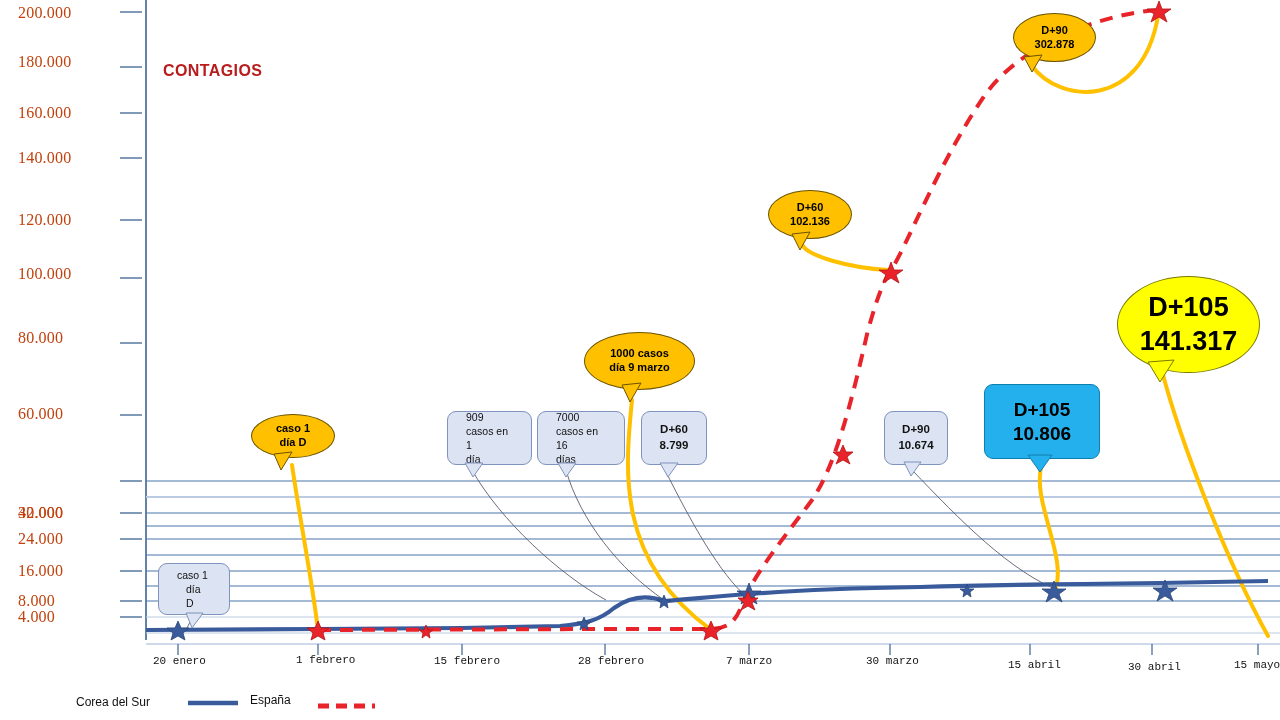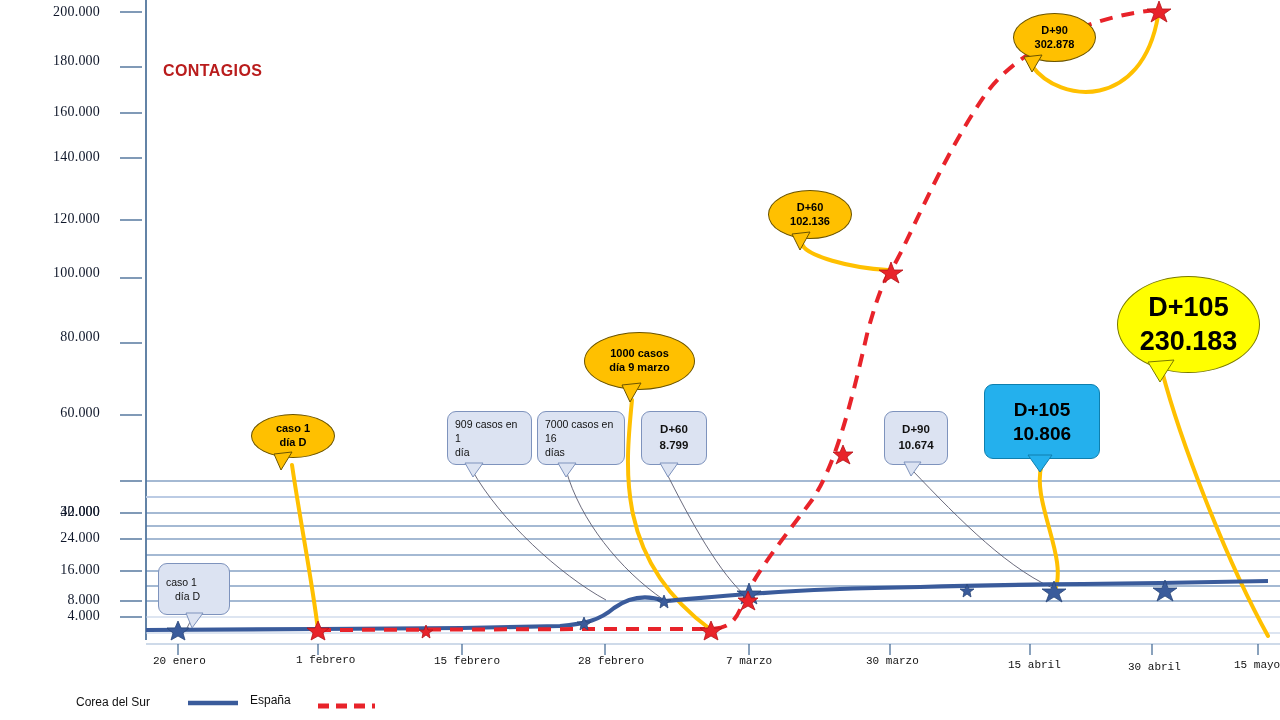--- a/index.html
+++ b/index.html
@@ -4,21 +4,21 @@
 <style>
   html,body{margin:0;padding:0;}
   body{
     width:1280px;height:720px;background:#ffffff;overflow:hidden;
     font-family:"Liberation Sans",sans-serif;color:#000;position:relative;
   }
   #stage{position:absolute;left:0;top:0;width:1280px;height:720px;}
   #svgroot{position:absolute;left:0;top:0;width:1280px;height:720px;}
 
   .ylabel{
-    position:absolute;text-align:right;font-size:14px;color:#0f172a;
+    position:absolute;text-align:left;font-size:16px;color:#c2410c;
     font-family:"Liberation Serif",serif;letter-spacing:.2px;white-space:nowrap;
   }
   .xlabel{
     position:absolute;font-size:11px;color:#111;white-space:nowrap;
     font-family:Liberation Mono, monospace;
   }
   .axis-title{
     position:absolute;left:163px;top:62px;font-size:16px;font-weight:bold;
     letter-spacing:.4px;color:#b91c1c;font-family:"Liberation Sans",sans-serif;
   }
@@ -31,21 +31,21 @@
   .callout{position:absolute;box-sizing:border-box;display:flex;
     flex-direction:column;align-items:center;justify-content:center;
     text-align:center;line-height:1.25;white-space:pre-line;}
   .co-ellipse{border-radius:50%;}
   .co-orange{background:#FFC000;border:1px solid #6b5400;color:#000;
     font-weight:bold;font-size:11px;}
   .co-yellowbig{background:#FFFF00;border:1px solid #7a7a00;color:#000;
     font-weight:bold;font-size:27px;border-radius:50%;}
   .co-rect{border-radius:9px;}
   .co-lblue{background:#DCE3F2;border:1px solid #7e93bd;color:#111;font-size:10.5px;
-    text-align:left;align-items:flex-start;padding:6px 7px;line-height:1.35;}
+    text-align:left;align-items:flex-start;padding:6px 18px;line-height:1.35;}
   .co-lblue.center{text-align:center;align-items:center;font-weight:bold;font-size:11.5px;}
   .co-cyan{background:#24B0ED;border:1px solid #0e7fae;color:#000;font-weight:bold;
     font-size:19px;}
   .co-line1,.co-line2{display:block;}
 </style>
 </head>
 <body>
 
 <div id="stage">
 
@@ -223,21 +223,21 @@
     <span class="co-line2">10.674</span>
   </div>
 
   <div class="callout co-rect co-cyan" style="left:984px;top:384px;width:116px;height:75px;">
     <span class="co-line1">D+105</span>
     <span class="co-line2">10.806</span>
   </div>
 
   <div class="callout co-yellowbig" style="left:1117px;top:276px;width:143px;height:97px;">
     <span class="co-line1">D+105</span>
-    <span class="co-line2">230.183</span>
+    <span class="co-line2">141.317</span>
   </div>
 
   <svg width="1280" height="720" style="position:absolute;left:0;top:0;pointer-events:none;">
     <polygon points="186,613 203,613 192,628" fill="#DCE3F2" stroke="#7e93bd" stroke-width="1"></polygon>
     <polygon points="274,454 292,452 281,470" fill="#FFC000" stroke="#6b5400" stroke-width="1"></polygon>
     <polygon points="465,463 483,463 473,477" fill="#DCE3F2" stroke="#7e93bd" stroke-width="1"></polygon>
     <polygon points="558,463 576,463 566,477" fill="#DCE3F2" stroke="#7e93bd" stroke-width="1"></polygon>
     <polygon points="660,463 678,463 668,477" fill="#DCE3F2" stroke="#7e93bd" stroke-width="1"></polygon>
     <polygon points="622,385 641,383 630,402" fill="#FFC000" stroke="#6b5400" stroke-width="1"></polygon>
     <polygon points="792,234 810,232 800,250" fill="#FFC000" stroke="#6b5400" stroke-width="1"></polygon>

